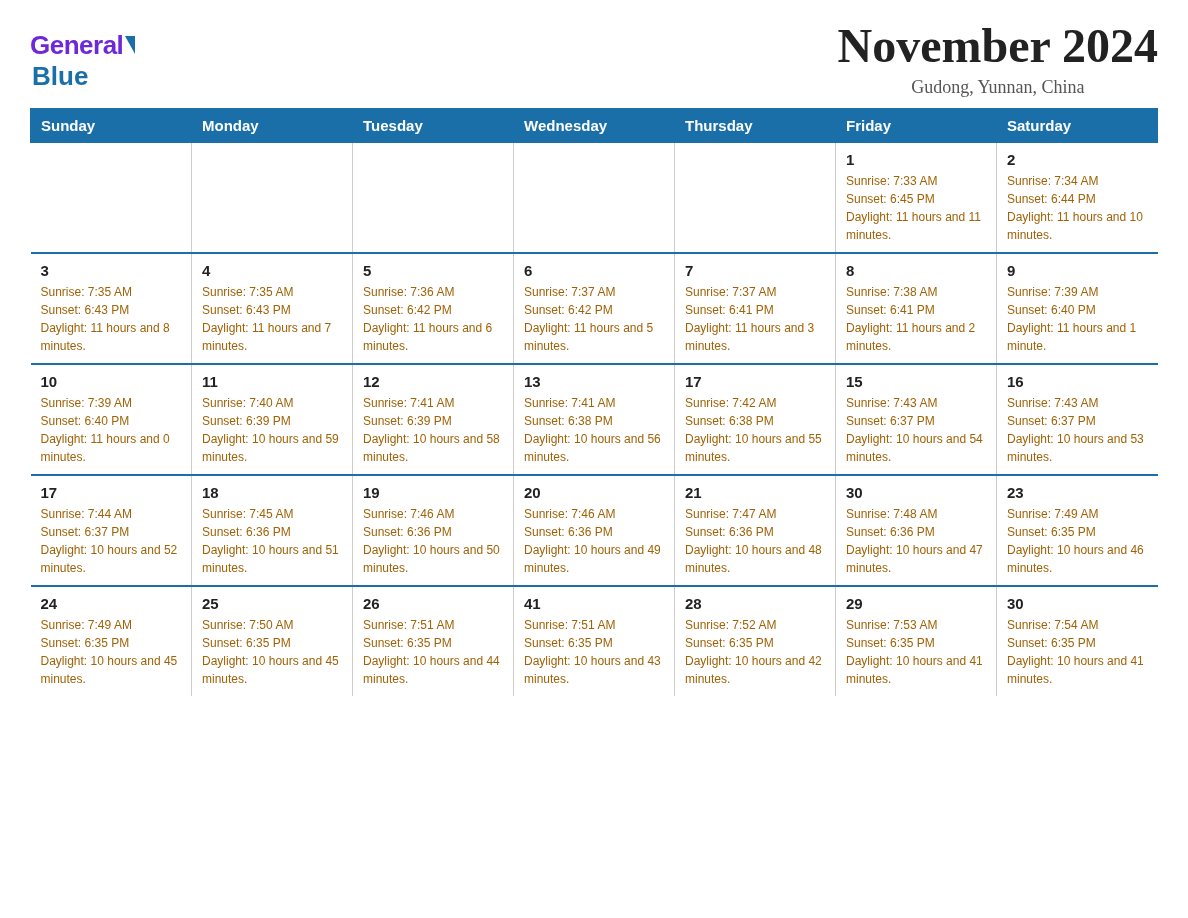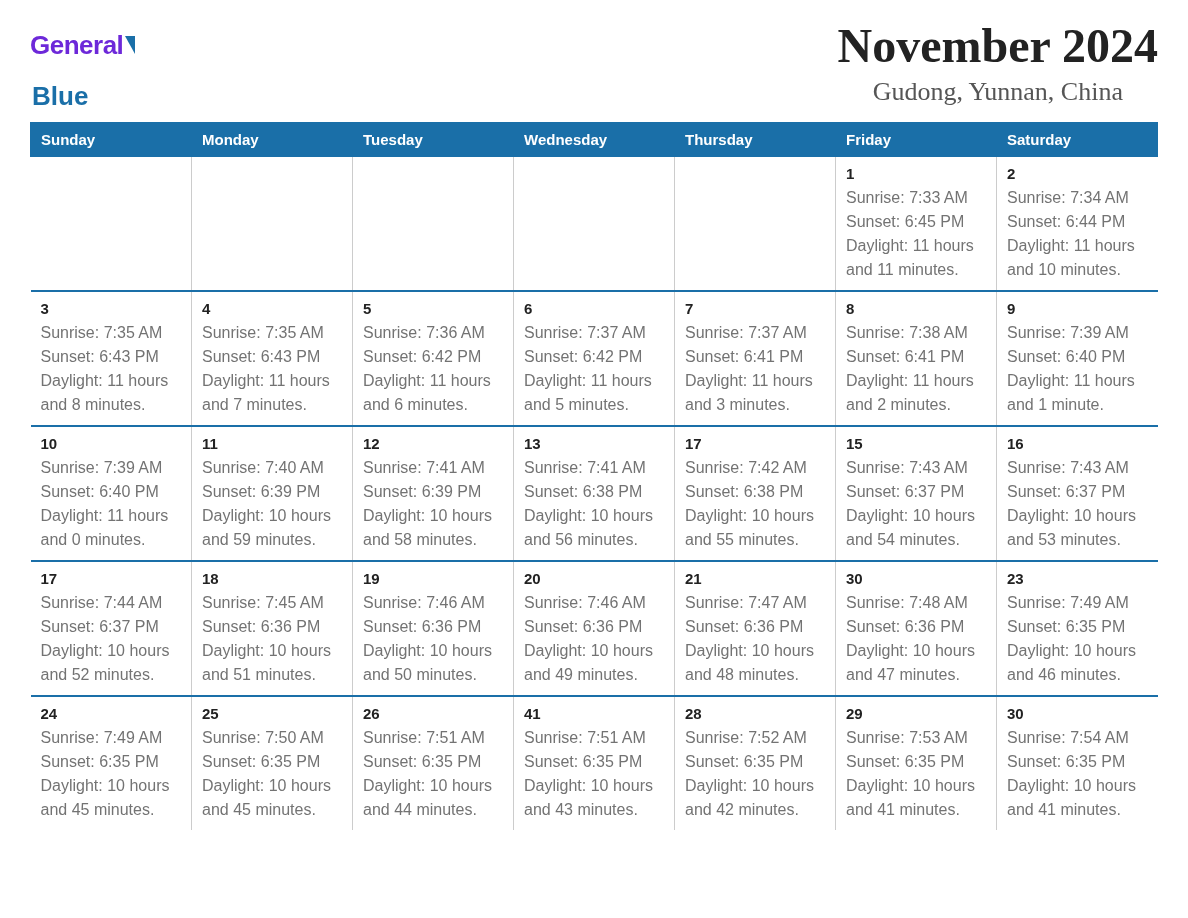--- a/index.html
+++ b/index.html
@@ -41,34 +41,33 @@
     .logo-text-blue {
       font-size: 26px;
       font-weight: bold;
       color: #1a6fa8;
       margin-left: 2px;
       display: block;
     }
     .logo-line2 {
       display: flex;
       align-items: center;
-      margin-top: 20px;
     }
     .title-block {
       text-align: center;
       font-family: Liberation Serif, serif;
     }
     .title-block h1 {
       font-size: 48px;
       font-weight: bold;
       color: #222;
       line-height: 1.1;
     }
     .title-block h2 {
-      font-size: 26px;
+      font-size: 18px;
       font-weight: normal;
       color: #555;
       margin-top: 4px;
     }
     .calendar {
       width: 100%;
       border-collapse: collapse;
       margin-top: 0;
     }
     .calendar thead tr {
@@ -99,22 +98,22 @@
       border-right: none;
     }
     .day-number {
       font-size: 15px;
       font-weight: bold;
       color: #222;
       margin-bottom: 4px;
       display: block;
     }
     .day-info {
-      font-size: 16px;
-      color: #737373;
+      font-size: 12px;
+      color: #a16207;
       line-height: 1.5;
     }
     .empty-cell {
       background: #f9f9f9;
     }
     .calendar tbody tr:last-child {
       border-bottom: none;
     }
   </style>
 </head>

